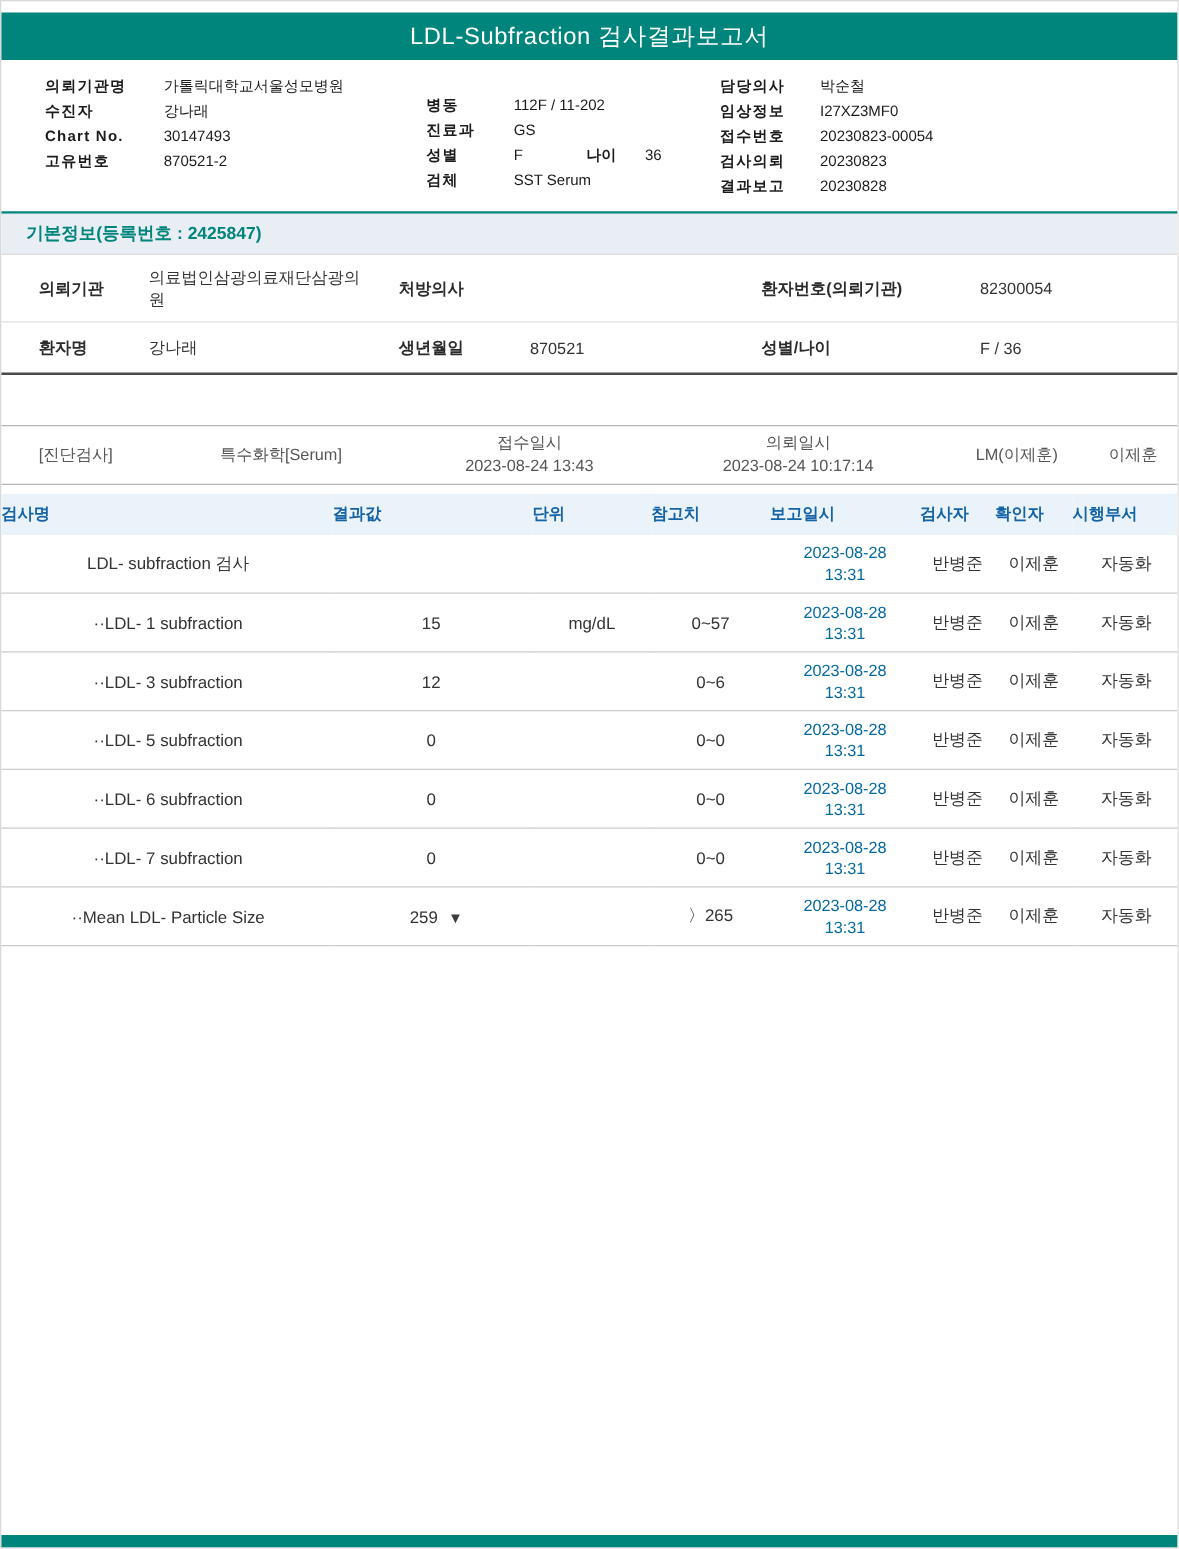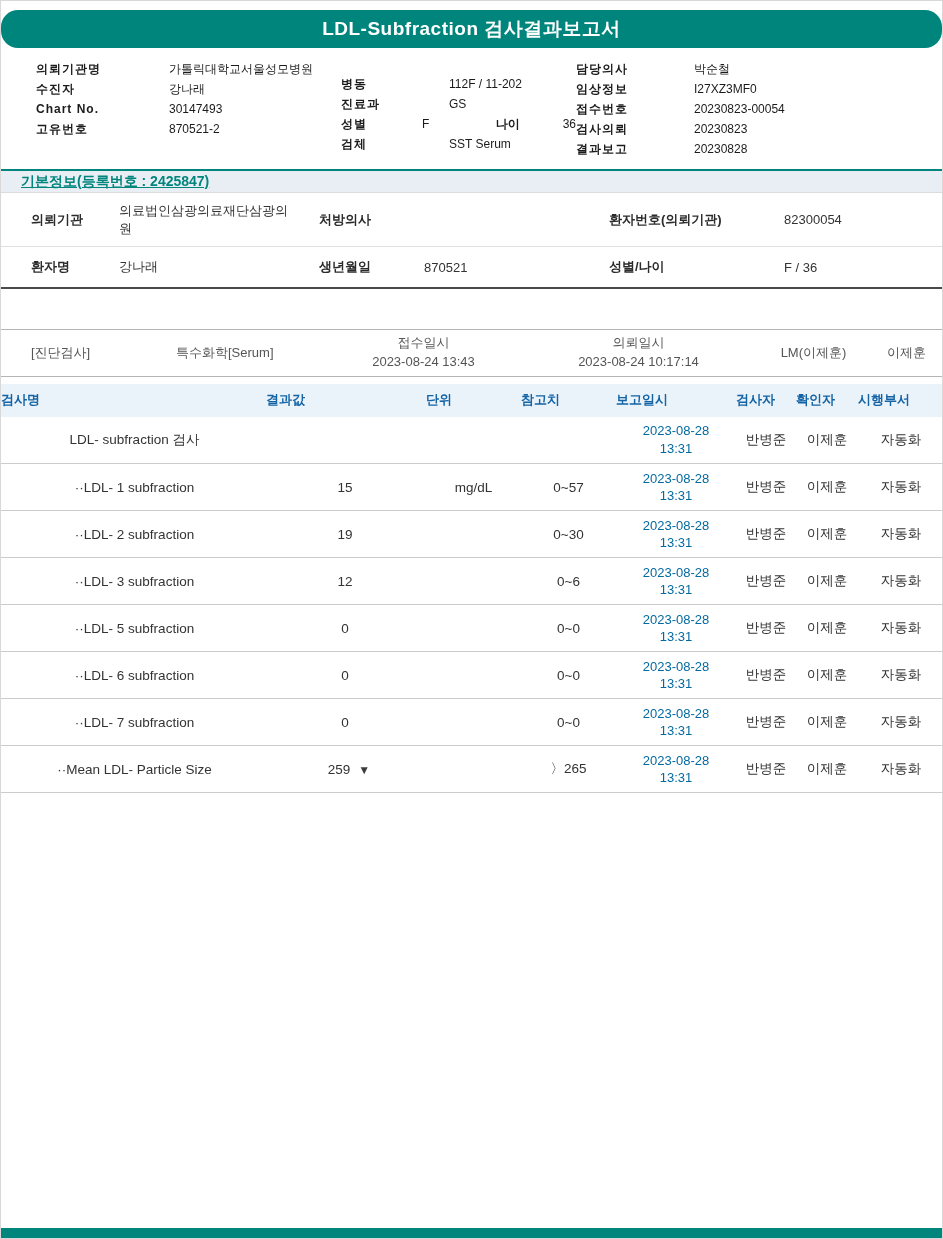--- a/index.html
+++ b/index.html
@@ -1,33 +1,33 @@
 <!DOCTYPE html>
 <html style="--teal: #00857C; --header_blue: #1464a5; --banner_bg: #e9eef4;"><head>
 <meta charset="utf-8">
 <style>
   *{margin:0;padding:0;box-sizing:border-box;}
   html,body{background:#fff;}
   body{font-family:"Liberation Sans","DejaVu Sans",sans-serif;}
   .page{width:943px;height:1239px;position:relative;background:#fff;border:1px solid #d8d8d8;overflow:hidden;}
-  .title-bar{margin-top:9px;height:38px;background:var(--teal,#00857C);color:#fff;display:flex;align-items:center;justify-content:center;font-size:19px;font-weight:bold;letter-spacing:.5px;border-radius:17px;}
+  .title-bar{margin-top:9px;height:38px;background:var(--teal,#00857C);color:#fff;display:flex;align-items:center;justify-content:center;font-size:19px;font-weight:normal;letter-spacing:.5px;}
   .hdr{display:flex;padding:11px 10px 4px 35px;font-size:12px;color:#1b1b1b;}
   .hdr .col{display:flex;flex-direction:column;}
   .hdr .col1{width:305px;}
   .hdr .col2{width:235px;margin-top:15px;}
   .hdr .col3{flex:1;}
-  .hdr .row{display:flex;line-height:20px;gap:38px;}
+  .hdr .row{display:flex;line-height:20px;}
   .hdr .lbl{font-weight:bold;letter-spacing:1px;}
   .col1 .lbl{width:95px;}
   .col2 .lbl{width:70px;}
   .col3 .lbl{width:80px;}
   .sex-val{width:58px;}
   .age-lbl{font-weight:bold;width:47px;}
   .teal-line{height:2px;background:var(--teal,#00857C);margin-top:6px;}
-  .banner{height:22px;background:var(--banner_bg,#e9eef4);display:flex;align-items:center;padding-left:20px;color:var(--teal,#00857C);font-weight:bold;font-size:14px;border-bottom:1px solid #dcdcdc;text-decoration:underline;}
+  .banner{height:33px;background:var(--banner_bg,#e9eef4);display:flex;align-items:center;padding-left:20px;color:var(--teal,#00857C);font-weight:bold;font-size:14px;border-bottom:1px solid #dcdcdc;}
   .basic-row{display:grid;grid-template-columns:88px 200px 105px 185px 175px 1fr;padding-left:30px;align-items:center;font-size:13px;color:#333;}
   .basic-row .lbl{font-weight:bold;color:#2b2b2b;}
   .row-a{min-height:54px;border-bottom:1px solid #e0e0e0;}
   .row-b{min-height:42px;border-bottom:2px solid #4a4a4a;}
   .wrap-val{max-width:172px;word-break:break-all;line-height:1.35;}
   .section-row{margin-top:40px;display:grid;grid-template-columns:145px 150px 195px 235px 115px 1fr;padding:4px 0 4px 30px;align-items:center;border-top:1px solid #b5b5b5;border-bottom:1px solid #b5b5b5;font-size:13px;color:#555;min-height:46px;}
   .two-line{text-align:center;line-height:1.45;}
   .sec-center{text-align:center;}
   table.results{width:100%;border-collapse:collapse;margin-top:7px;font-size:13.5px;color:#333;table-layout:fixed;}
   table.results thead th{background:#eaf2fa;color:var(--header_blue,#1464a5);font-size:13px;font-weight:bold;height:33px;text-align:left;}
@@ -194,33 +194,20 @@
         <td>0~57</td>
         <td class="c-date">
             <div>2023-08-28</div>
             <div>13:31</div>
           </td>
         <td>반병준</td>
         <td>이제훈</td>
         <td>자동화</td>
       </tr>
       <tr>
-        <td class="c-name">··LDL- 2 subfraction</td>
-        <td class="c-result"><span>19</span><span class="flag"></span></td>
-        <td></td>
-        <td>0~30</td>
-        <td class="c-date">
-            <div>2023-08-28</div>
-            <div>13:31</div>
-          </td>
-        <td>반병준</td>
-        <td>이제훈</td>
-        <td>자동화</td>
-      </tr>
-      <tr>
         <td class="c-name">··LDL- 3 subfraction</td>
         <td class="c-result"><span>12</span><span class="flag"></span></td>
         <td></td>
         <td>0~6</td>
         <td class="c-date">
             <div>2023-08-28</div>
             <div>13:31</div>
           </td>
         <td>반병준</td>
         <td>이제훈</td>

